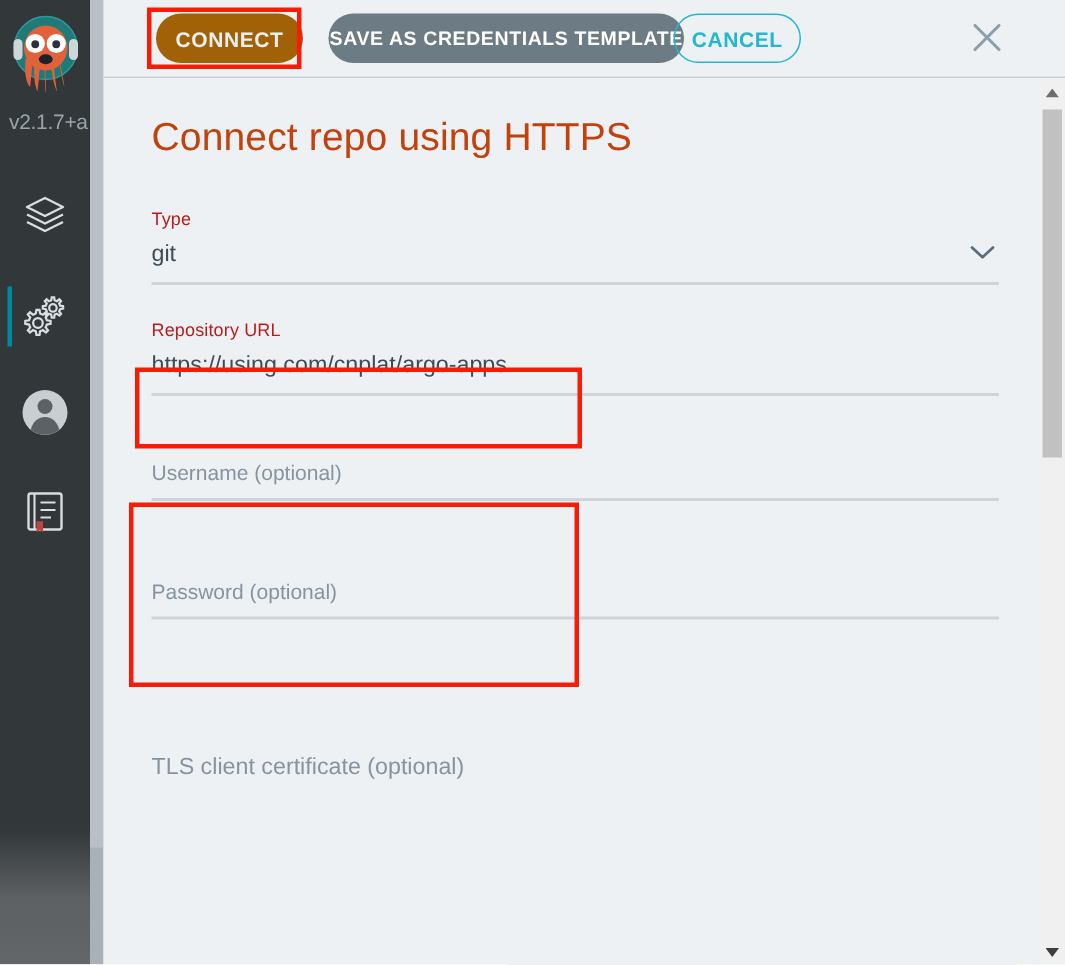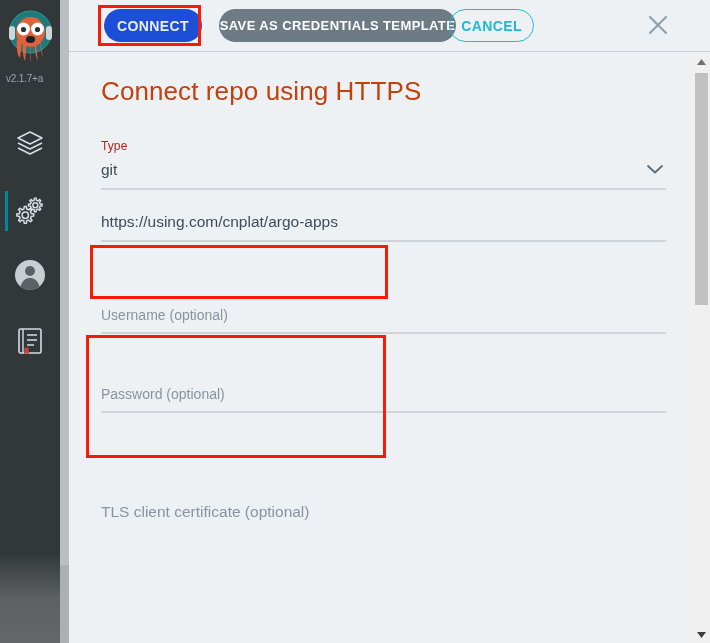--- a/index.html
+++ b/index.html
@@ -33,21 +33,21 @@
   }
   .sb-logo {
     position: absolute;
     left: 8px; top: 6px;
     width: 45px; height: 60px;
   }
   .sb-version {
     position: absolute;
     left: 6px; top: 73px;
     width: 62px;
-    font-size: 10px;
+    font-size: 14px;
     color: #9aa4ad;
     letter-spacing: -0.2px;
     white-space: nowrap;
     overflow: hidden;
   }
   .sb-nav {
     position: absolute;
     left: 0; top: 112px;
     width: 60px;
   }
@@ -114,21 +114,21 @@
     font-size: 14px;
     font-weight: bold;
     letter-spacing: 0.4px;
     box-sizing: border-box;
     cursor: pointer;
     white-space: nowrap;
   }
   .btn-connect {
     left: 35px; top: 9px;
     width: 98px;
-    background: #1d4ed8;
+    background: #a16207;
     color: #e9eef1;
   }
   .btn-save {
     left: 150px; top: 9px;
     width: 237px;
     background: #6d7b84;
     color: #ffffff;
     font-size: 13px;
   }
   .btn-cancel {
@@ -353,20 +353,21 @@
         <div class="field-value">git</div>
         <div class="field-underline"></div>
         <span class="chevron">
           <svg width="18" height="12" viewBox="0 0 18 12" fill="none" stroke="#5a6b7a" stroke-width="1.8" stroke-linecap="round" stroke-linejoin="round">
             <path d="M2 3 L9 9.5 L16 3"></path>
           </svg>
         </span>
       </div>
 
       <div class="field field-repo">
+        <div class="field-label">Repository URL</div>
         <div class="field-value" placeholder="Repository URL">https://using.com/cnplat/argo-apps</div>
         <div class="field-underline"></div>
       </div>
 
       <div class="field field-user">
         <div class="field-placeholder" placeholder="Username (optional)">Username (optional)</div>
         <div class="field-underline"></div>
       </div>
 
       <div class="field field-pass">

